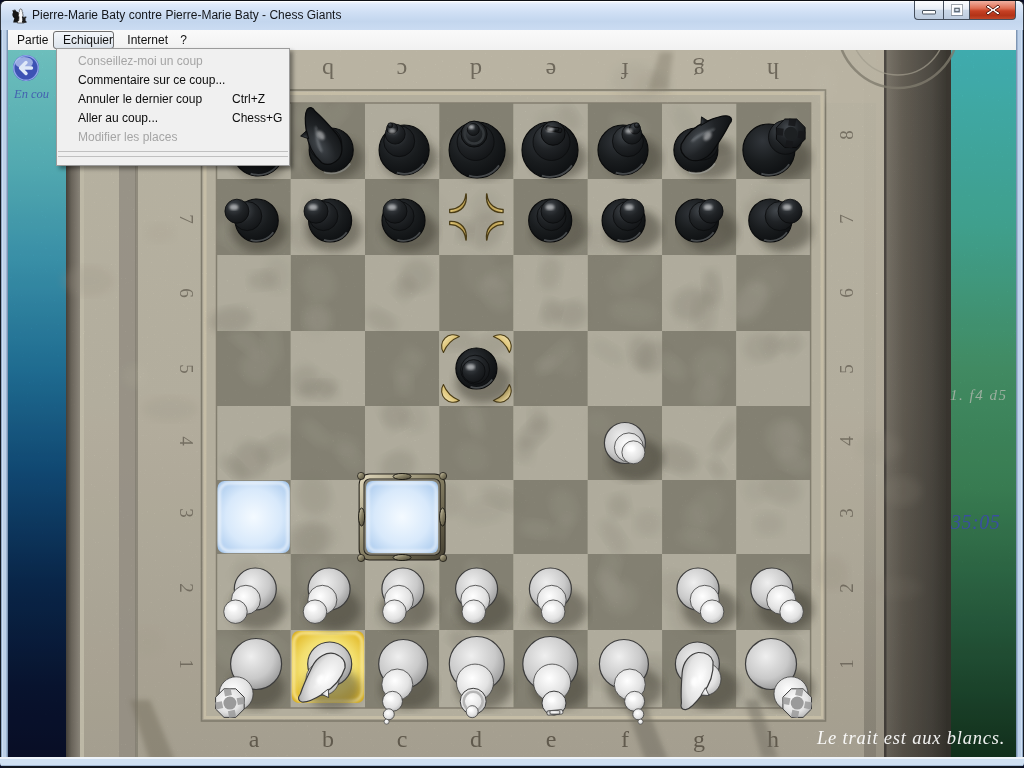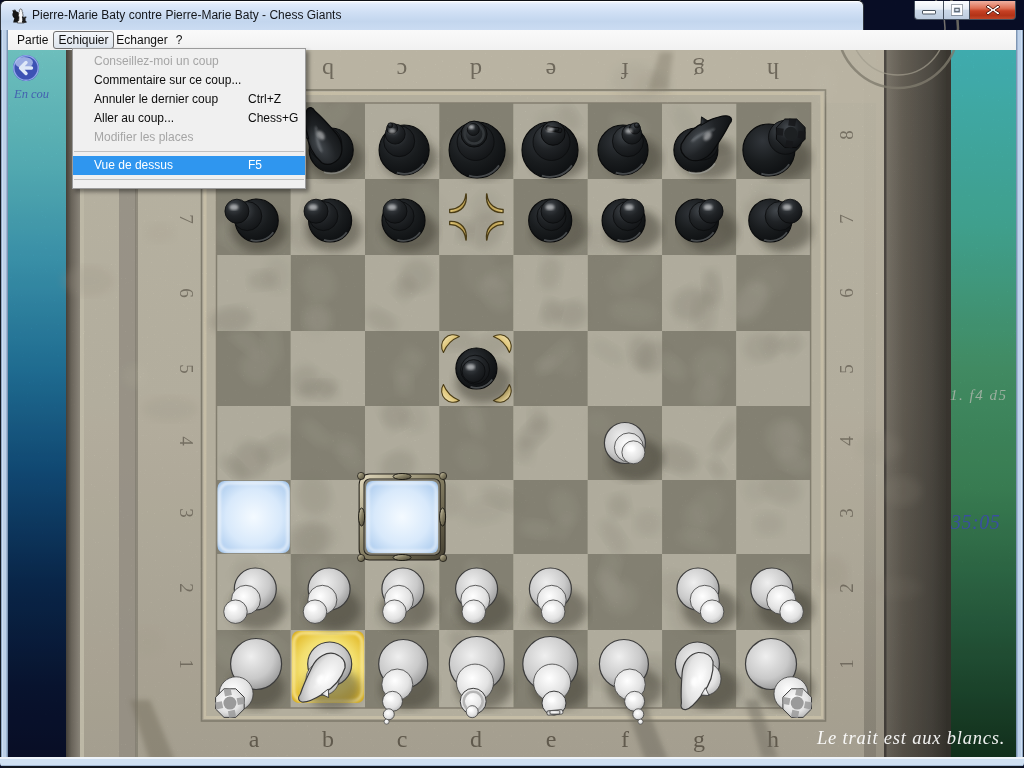--- a/index.html
+++ b/index.html
@@ -1,19 +1,19 @@
 <!DOCTYPE html>
 <html><head><meta charset="utf-8"><style>
 * { margin:0; padding:0; box-sizing:border-box; }
 body { width:1024px; height:768px; overflow:hidden; font-family:"Liberation Sans", sans-serif; background:#0a0f2a; position:relative; }
 #stage { position:absolute; left:0; top:0; width:1024px; height:768px; }
 #board { position:absolute; left:0; top:0; z-index:1; }
 
 
-#titlebar { position:absolute; left:0; top:0; width:864px; height:30px; z-index:5;
+#titlebar { position:absolute; left:0; top:0; width:1024px; height:30px; z-index:5;
   background:linear-gradient(180deg,#f4f8fd 0%,#dfeafa 12%,#cfdff4 40%,#c3d6ee 70%,#cbdcf2 100%);
   border-top:1px solid #0c0f14; border-left:1px solid #30363e; border-right:1px solid #30363e;
   border-radius:6px 6px 0 0; box-shadow:inset 0 1px 0 #fdfeff; }
 #ticon { position:absolute; left:9px; top:6px; width:17px; height:17px; }
 #ttext { position:absolute; left:31px; top:7px; font-size:12px; color:#14161a; }
 #winbtns { position:absolute; right:8px; top:1px; height:19px; z-index:6; display:flex; }
 .wb { height:19px; border:1px solid #454f5c; border-top:none; position:relative; }
 #wbmin { width:29px; border-radius:0 0 0 4px; background:linear-gradient(180deg,#fdfeff 0%,#e8eef6 45%,#ccd9e8 52%,#bccbde 100%); border-right:none; }
 #wbmax { width:27px; background:linear-gradient(180deg,#fdfeff 0%,#e8eef6 45%,#ccd9e8 52%,#bccbde 100%); }
 #wbcls { width:46px; border-radius:0 0 4px 0; border-left:none; background:linear-gradient(180deg,#f0b0a0 0%,#de7055 40%,#c74124 55%,#b33317 80%,#c0472a 100%); }
@@ -22,23 +22,23 @@
 #lborder { position:absolute; left:0; top:30px; width:8px; height:728px; z-index:5;
   background:linear-gradient(90deg,#141a22 0 1px,#8fa5c2 1px 2px,#cedff2 2px 3px,#bdd1e9 3px 6px,#9fb6d3 6px 7px,#7e95b2 7px 8px); }
 #rborder { position:absolute; left:1016px; top:30px; width:8px; height:728px; z-index:5;
   background:linear-gradient(270deg,#141a22 0 1px,#8fa5c2 1px 2px,#cedff2 2px 3px,#bdd1e9 3px 6px,#9fb6d3 6px 7px,#7e95b2 7px 8px); }
 #bborder { position:absolute; left:0; top:757px; width:1024px; height:11px; z-index:5;
   background:linear-gradient(180deg,#eff4fa 0 2px,#cfe0f2 2px 8px,#a3bad6 8px 9px,#11161f 9px 11px);
   border-radius:0 0 5px 5px; }
 
 #menubar { position:absolute; left:8px; top:30px; width:1008px; height:20px; z-index:5;
   background:linear-gradient(180deg,#fafafa,#f1f1f1); font-size:12px; color:#111; }
-.mitem { position:absolute; top:0; height:20px; line-height:20px; text-align:center; }
+.mitem { position:absolute; top:0; height:20px; line-height:20px; text-align:right; }
 
-#dropdown { position:absolute; left:72px; top:48px; width:234px; z-index:10; background:#f0f0f0;
+#dropdown { position:absolute; left:56px; top:48px; width:234px; z-index:10; background:#f0f0f0;
   border:1px solid #9b9b9b; box-shadow:3px 3px 4px rgba(0,0,0,0.4); font-size:12px; color:#0c0c0c; padding:3px 0 4px 0; }
 .ditem { position:relative; height:19px; line-height:19px; padding-left:21px; }
 .ditem .sc { position:absolute; left:175px; }
 .ditem.dis { color:#a5a5a5; }
 .ditem.hl { background:#2f96ef; color:#ffffff; }
 .dsep { height:1px; background:#c0c0c0; margin:4px 1px 4px 1px; }
 </style></head><body>
 <div id="stage">
 <div id="board"><svg width="1024" height="768" viewBox="0 0 1024 768">
         <defs>
@@ -837,25 +837,24 @@
           <path d="M4,2 L9,6 L14,2 L16,4 L11,7 L16,10 L14,12 L9,8 L4,12 L2,10 L7,7 L2,4 Z" fill="#ffffff" stroke="#5a2015" stroke-width="1" stroke-linejoin="round"></path>
         </svg>
       </div>
 </div>
 <div id="lborder"></div>
     <div id="rborder"></div>
     <div id="bborder"></div>
 <div id="menubar">
   <div class="mitem" style="left:9px;width:44px;text-align:left;">Partie</div>
   <div class="mitem" style="left:45px;width:61px;border:1px solid #6e6e6e;border-radius:3px;background:linear-gradient(180deg,#f3f6fa,#dde4ec);height:18px;line-height:17px;top:1px;">Echiquier</div>
-  <div class="mitem" style="left:108px;width:52px;">Echanger</div>
+  <div class="mitem" style="left:108px;width:52px;">Internet</div>
   <div class="mitem" style="left:163px;width:16px;">?</div>
 </div>
 <div id="dropdown">
   <div class="ditem dis">Conseillez-moi un coup</div>
   <div class="ditem">Commentaire sur ce coup...</div>
   <div class="ditem">Annuler le dernier coup<span class="sc">Ctrl+Z</span></div>
   <div class="ditem">Aller au coup...<span class="sc">Chess+G</span></div>
   <div class="ditem dis">Modifier les places</div>
   <div class="dsep"></div>
-  <div class="ditem hl">Vue de dessus<span class="sc">F5</span></div>
   <div class="dsep"></div>
 </div>
 </div>
 </body></html>

